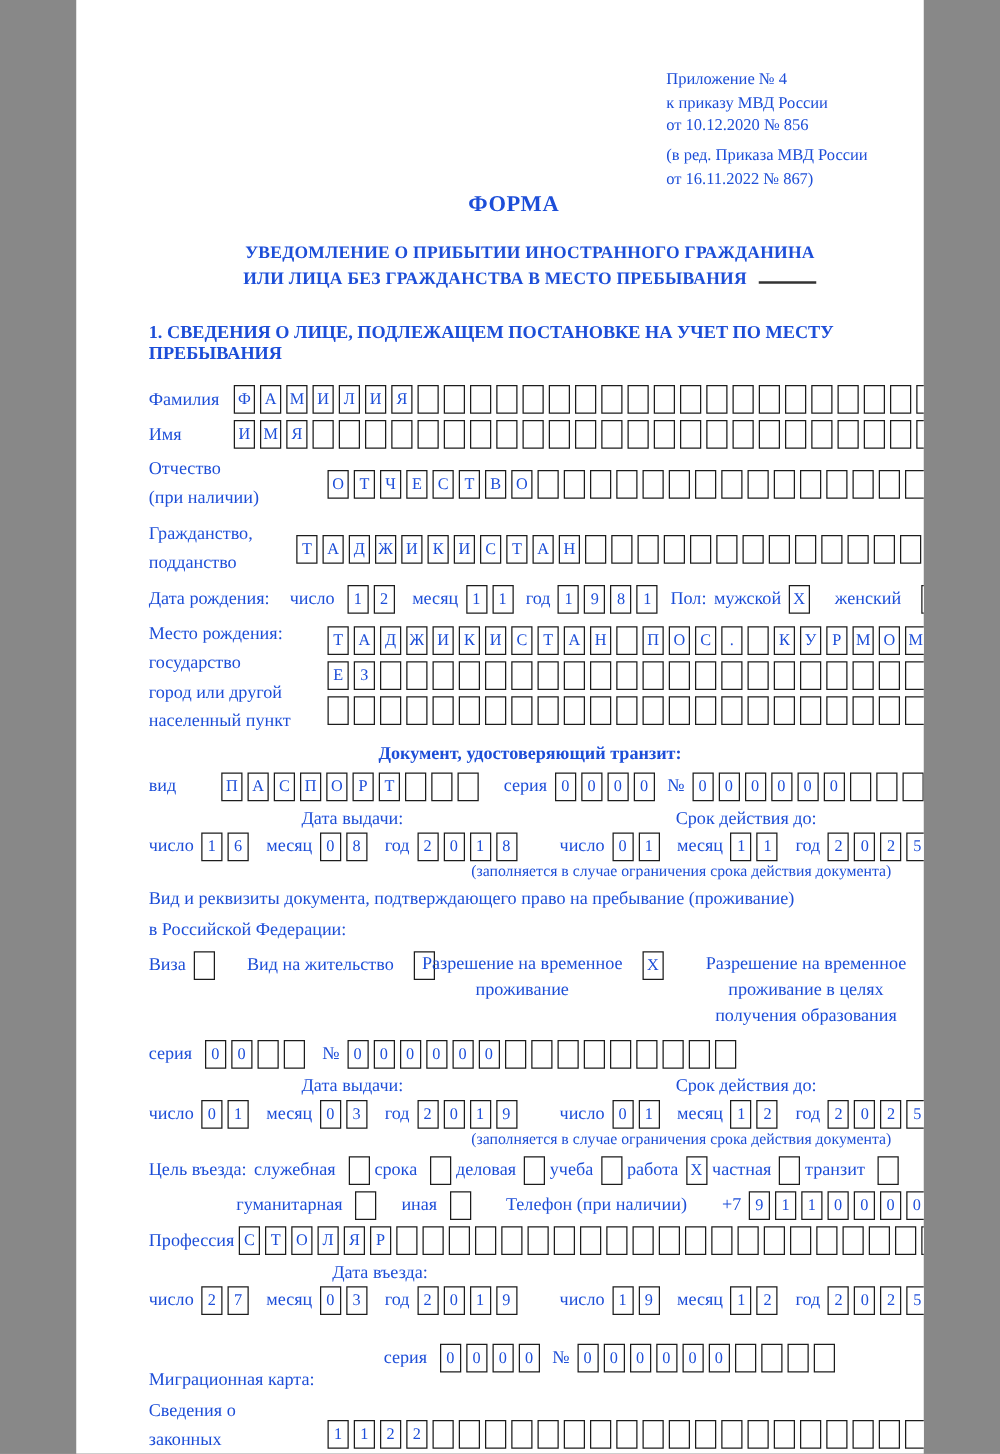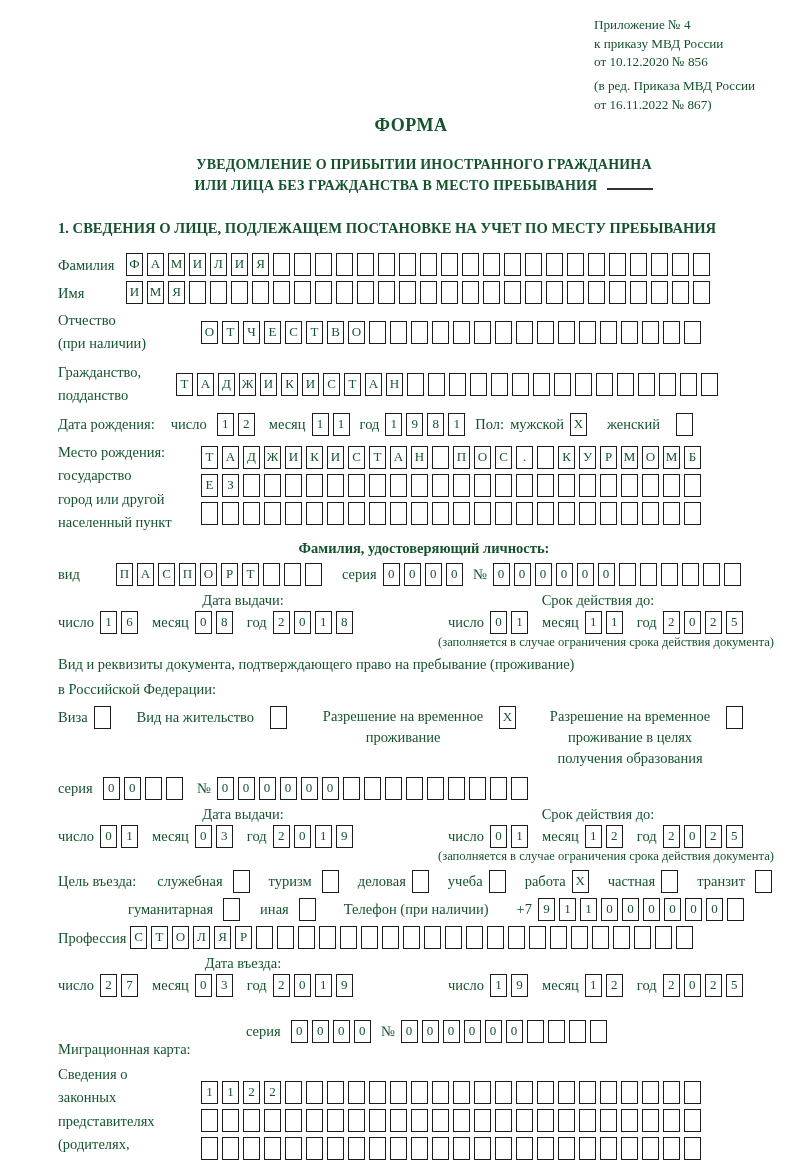--- a/index.html
+++ b/index.html
@@ -1,21 +1,21 @@
 <!DOCTYPE html>
 <html><head>
 <meta charset="utf-8">
 <style>
   html,body { margin:0; padding:0; background:#888; }
   .page {
-    position:relative; width:800px; height:1163px; margin:0 auto;
-    background:#ffffff; color:#14532d;
+    position:relative; width:678px; height:1163px; margin:0 auto;
+    background:#ffffff; color:#1d4ed8;
     font-family:"Liberation Serif", "DejaVu Serif", serif;
     font-size:14.5px; box-sizing:border-box;
-    padding:16px 10px 14px 58px; overflow:hidden;
+    padding:54px 10px 14px 58px; overflow:hidden;
   }
   .appendix { margin-left:auto; width:196px; font-size:13.2px; line-height:1.42; }
   .appendix .amend { margin-top:5px; }
   .forma { text-align:center; padding-right:26px; font-weight:bold; font-size:18px; letter-spacing:.5px; }
   .title { text-align:center; font-weight:bold; font-size:14px; line-height:1.5; margin-top:18px; letter-spacing:.2px; }
   .uline { display:inline-block; width:46px; border-bottom:2px solid #333; margin-left:10px; }
   .sec { font-weight:bold; font-size:14.6px; margin-top:24px; margin-bottom:16px; }
 
   .row { display:flex; align-items:center; margin-bottom:5px; }
   .lbl { flex:none; padding-top:3px; }
@@ -314,21 +314,21 @@
           <span class="box"></span>
           <span class="box"></span>
           <span class="box"></span>
           <span class="box"></span>
           <span class="box"></span>
           <span class="box"></span>
         </div>
     </div>
   </div>
 
-  <div class="center-head">Фамилия, удостоверяющий личность:</div>
+  <div class="center-head">Документ, удостоверяющий транзит:</div>
 
   <div class="row inline">
     <span style="width:58px;">вид</span>
     <span class="boxes gap16">
         <span class="box">П</span>
         <span class="box">А</span>
         <span class="box">С</span>
         <span class="box">П</span>
         <span class="box">О</span>
         <span class="box">Р</span>
@@ -520,21 +520,21 @@
 
   <div class="row inline" style="justify-content:space-between; padding-right:14px;">
     <span class="gap6">Цель въезда:</span>
     <span class="inline">
         <span class="gap10">служебная</span>
         <span class="boxes">
           <span class="box"></span>
         </span>
       </span>
     <span class="inline">
-        <span class="gap10">туризм</span>
+        <span class="gap10">срока</span>
         <span class="boxes">
           <span class="box"></span>
         </span>
       </span>
     <span class="inline">
         <span class="gap6">деловая</span>
         <span class="boxes">
           <span class="box"></span>
         </span>
       </span>

